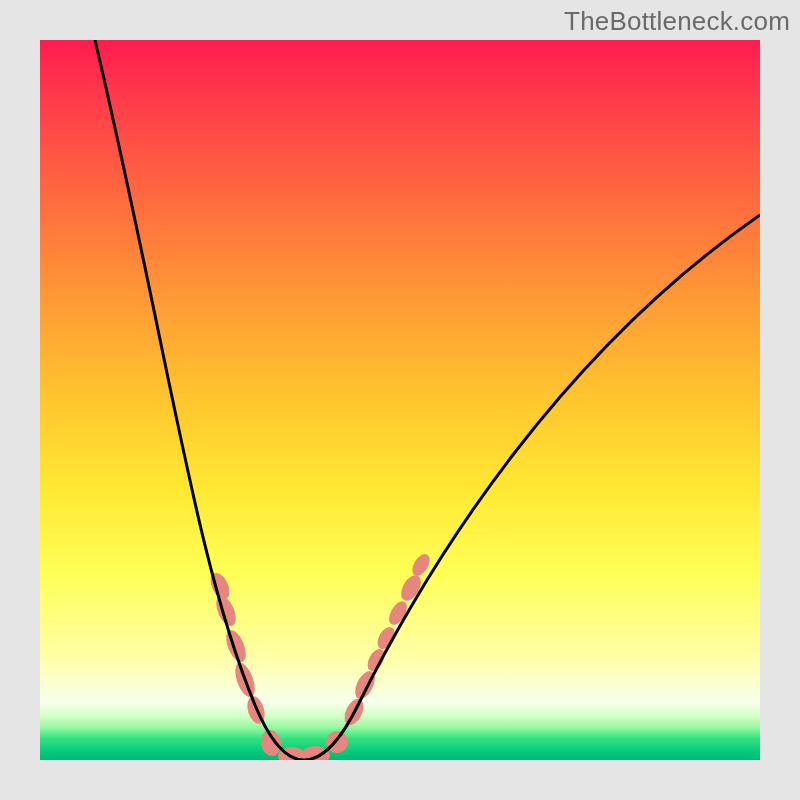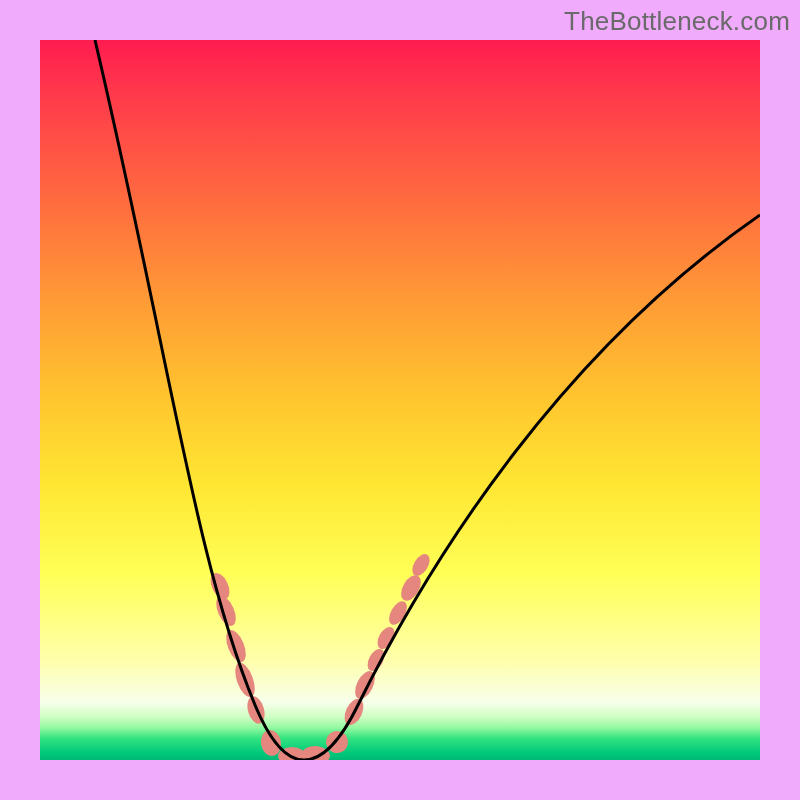--- a/index.html
+++ b/index.html
@@ -10,21 +10,21 @@
     overflow: hidden;
     background: #000;
     font-family: Arial, Helvetica, sans-serif;
   }
   .frame {
     position: absolute;
     left: 0;
     top: 0;
     width: 800px;
     height: 800px;
-    background: #f0abfc;
+    background: #e5e5e5;
   }
   .plot-area {
     position: absolute;
     left: 40px;
     top: 40px;
     width: 720px;
     height: 720px;
     overflow: hidden;
   }
   .gradient-bg {

